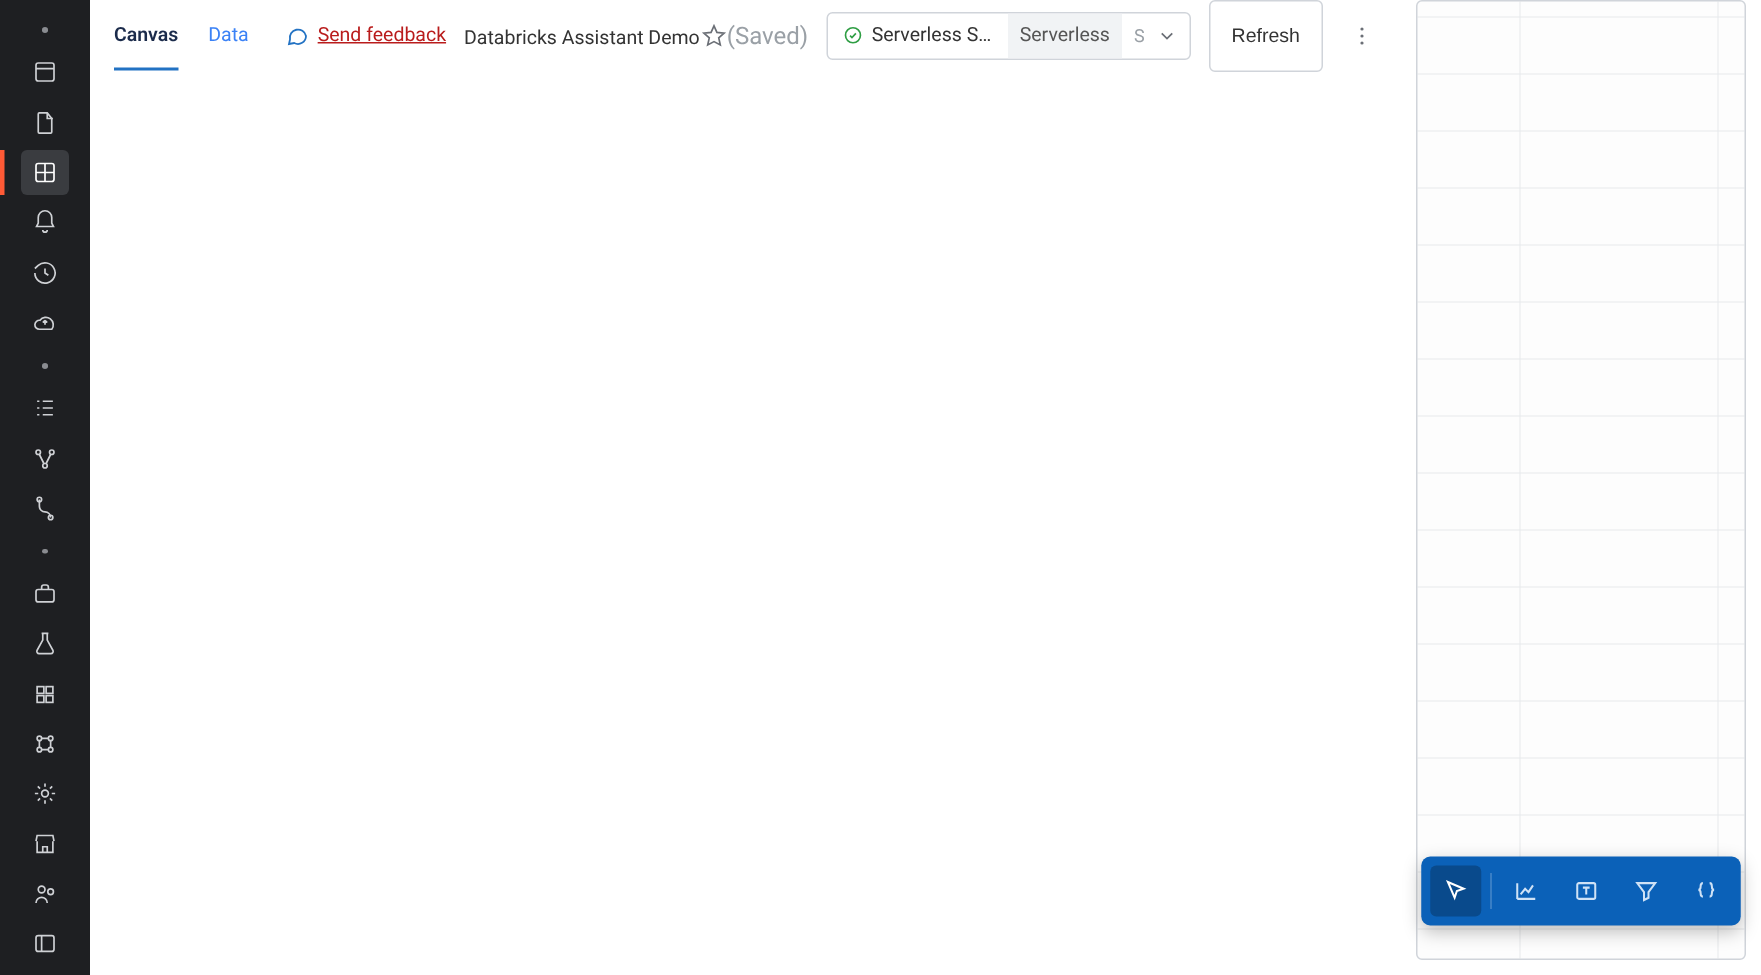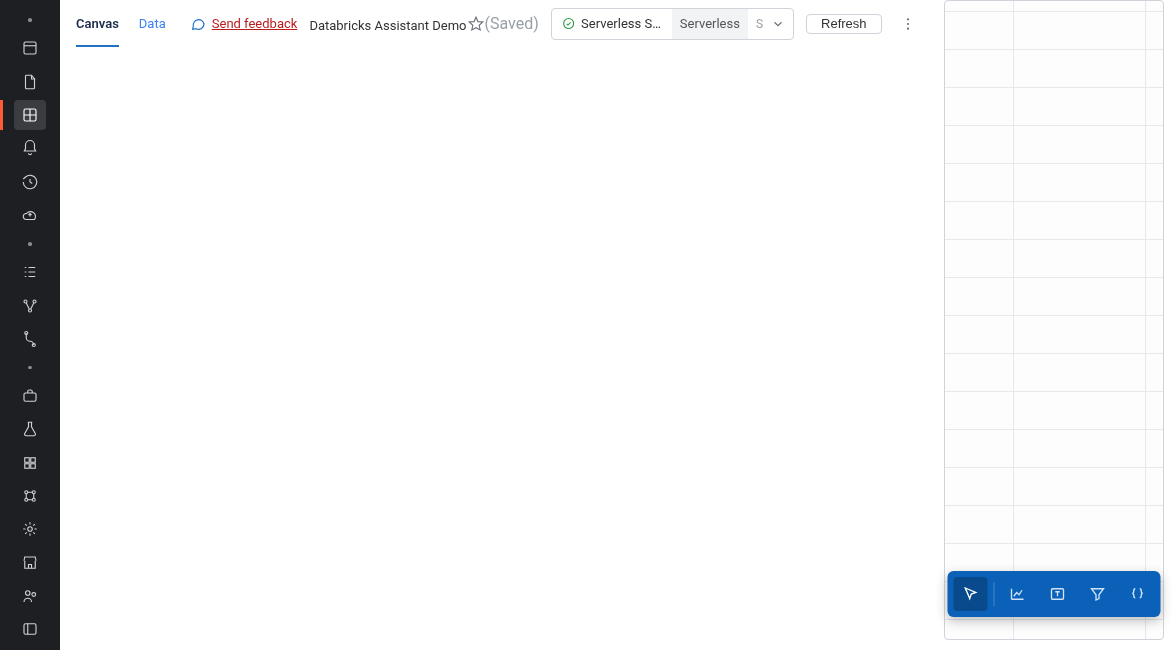--- a/index.html
+++ b/index.html
@@ -34,21 +34,21 @@
 .star-btn svg { stroke: #6b6f76; fill: none; }
 .saved { color: #9aa0a6; font-size: 16px; }
 
 .compute { display: flex; align-items: center; border: 1px solid #d0d4da; border-radius: 4px; height: 32px; overflow: hidden; }
 .compute .status { display: flex; align-items: center; gap: 6px; padding: 0 10px; font-size: 13px; color: #333; white-space: nowrap; max-width: 120px; }
 .compute .status svg { stroke: #2f9e44; }
 .compute .wh { background: #f1f3f5; padding: 0 8px; height: 100%; display: flex; align-items: center; font-size: 13px; color: #555; text-align: right; }
 .compute .size { padding: 0 6px 0 8px; font-size: 12px; color: #9aa0a6; }
 .compute .chev { padding: 0 8px 0 2px; display:flex; align-items:center; }
 
-.btn { border: 1px solid #d0d4da; background: #fff; height: 20px; padding: 0 14px; border-radius: 4px; font-size: 13px; color: #333; cursor: pointer; display:flex; align-items:center; }
+.btn { border: 1px solid #d0d4da; background: #fff; height: 48px; padding: 0 14px; border-radius: 4px; font-size: 13px; color: #333; cursor: pointer; display:flex; align-items:center; }
 .share-group { display: flex; }
 .share-group .btn.share { border-top-right-radius: 0; border-bottom-right-radius: 0; }
 .share-group .btn.chev { border-left: none; border-top-left-radius: 0; border-bottom-left-radius: 0; padding: 0 8px; background:#f1f3f5; }
 .kebab { width: 28px; display:flex; align-items:center; justify-content:center; cursor:pointer; }
 
 
 .body { flex: 1; display: flex; overflow: hidden; }
 .canvas-wrap { flex: 1; padding: 0 10px 10px 10px; position: relative; }
 .canvas { width: 100%; height: 100%; border: 1px solid #d0d4da; border-radius: 4px; background-color: #fdfdfd;
   background-image:

